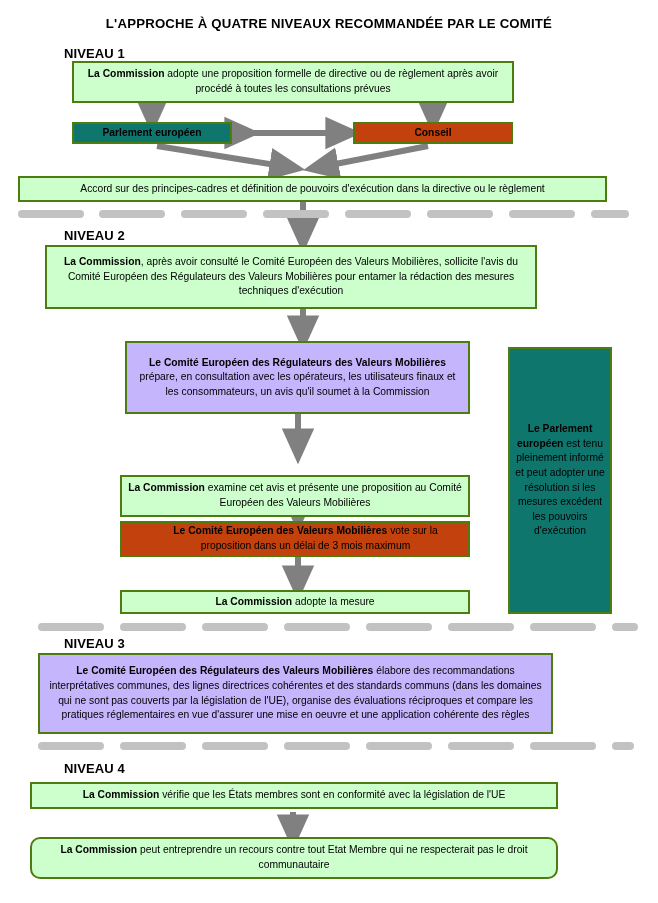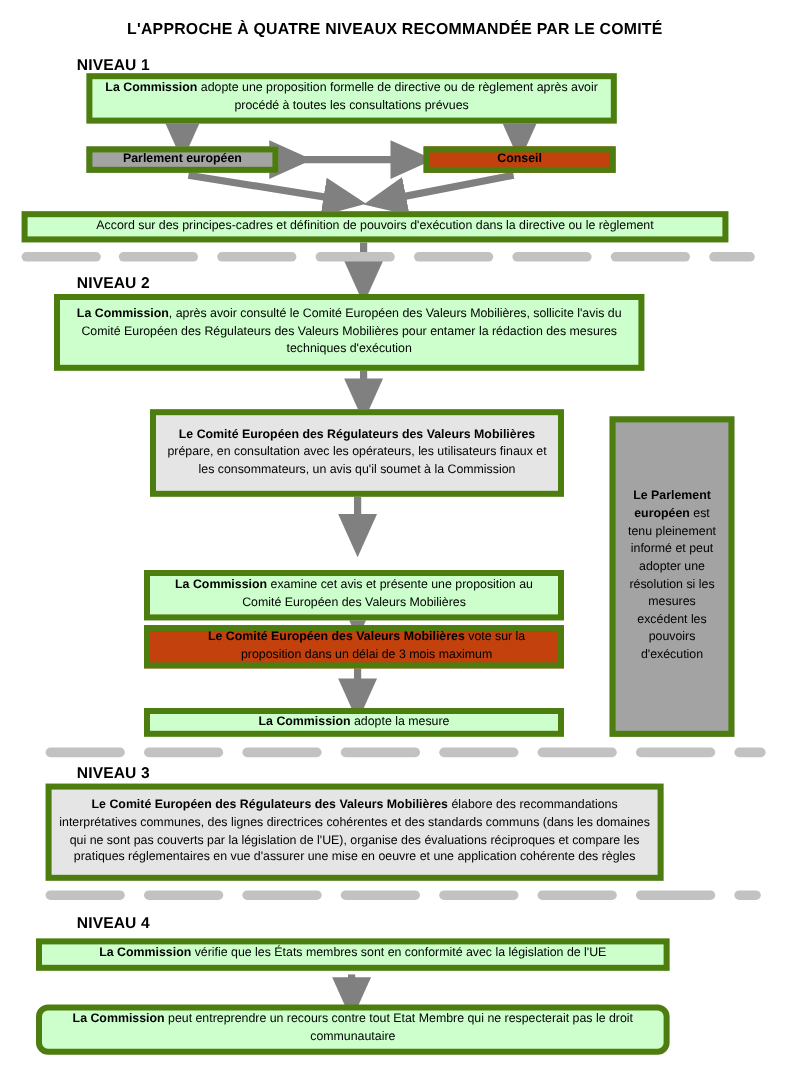--- a/index.html
+++ b/index.html
@@ -41,35 +41,35 @@
     position: absolute;
     font-size: 13px;
     font-weight: bold;
     letter-spacing: 0.1px;
     white-space: nowrap;
     padding-left: 36px;
   }
   .box {
     position: absolute;
     box-sizing: border-box;
-    border: 5px solid #4d7c0f;
+    border: 2px solid #4d7c0f;
     display: flex;
     align-items: center;
     justify-content: center;
     text-align: center;
     font-size: 10.3px;
     line-height: 1.42;
     padding: 2px 5px;
   }
   .box .t { display: block; width: 100%; }
   .b { font-weight: bold; }
   .green { background: #ccffcc; }
-  .blue  { background: #a3a3a3; }
+  .blue  { background: #0f766e; }
   .yellow{ background: #c2410c; }
-  .orange{ background: #e5e5e5; }
+  .orange{ background: #c4b5fd; }
   .dash-row {
     position: absolute;
     height: 8px;
     left: 0;
     width: 658px;
   }
   .dash {
     position: absolute;
     height: 8px;
     background: #c2c2c2;

